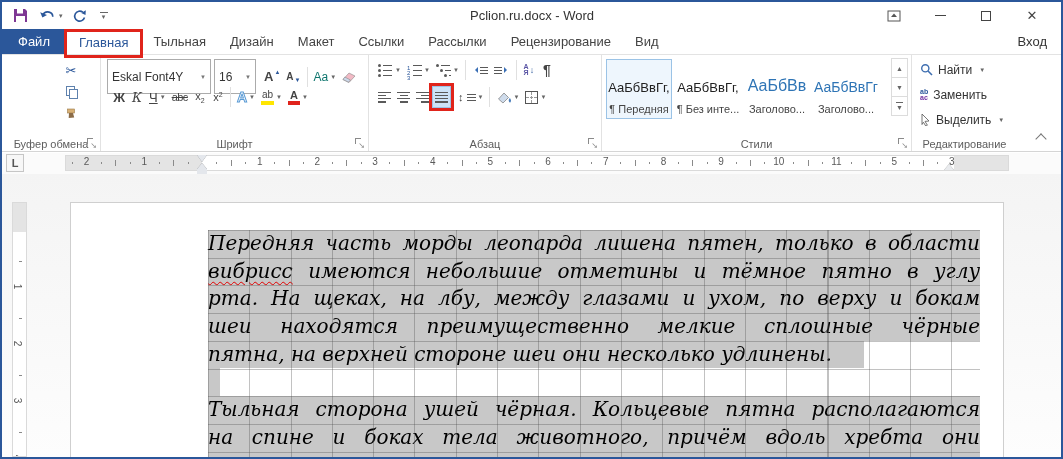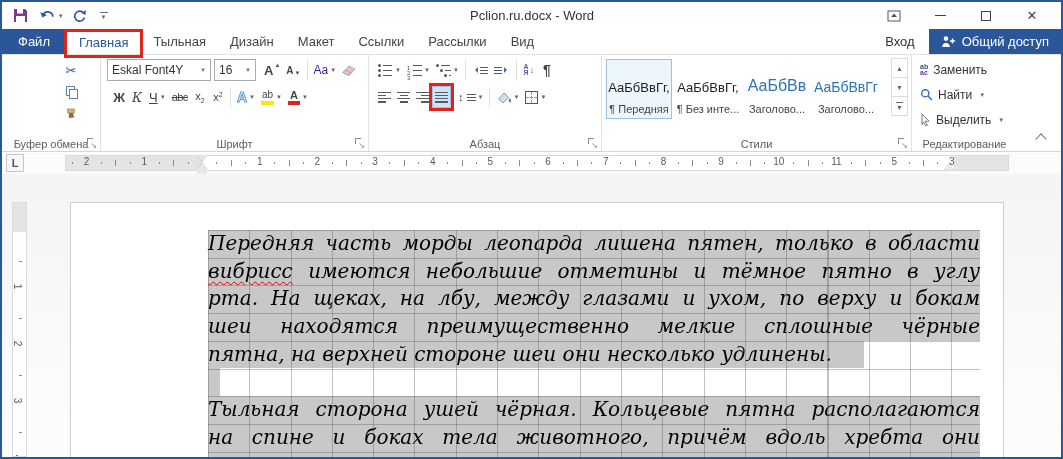--- a/index.html
+++ b/index.html
@@ -59,21 +59,21 @@
   .clipmini{position:absolute;left:60px;top:6px;display:flex;flex-direction:column;gap:4px;}
   .clipmini .rbtn{height:18px;}
   .cuticon{color:#2b579a;font-size:13px;}
   .copyicon{width:11px;height:12px;position:relative;display:inline-block;}
   .copyicon::before,.copyicon::after{content:"";position:absolute;width:7px;height:8px;border:1px solid #5e81ad;background:#fff;}
   .copyicon::before{left:0;top:0;}
   .copyicon::after{left:3px;top:3px;}
 
   
   .g-font{width:268px;}
-  .combo{height:22px;border:1px solid #ababab;background:#fff;display:flex;align-items:center;
+  .combo{height:35px;border:1px solid #ababab;background:#fff;display:flex;align-items:center;
          font-size:12px;color:#333;padding:0 4px;cursor:pointer;}
   .combo .cv{flex:1;white-space:nowrap;overflow:hidden;}
   .combo .caret{color:#777;}
   .bold-b{font-weight:bold;font-size:13px;color:#444;}
   .ital-b{font-style:italic;font-family:"DejaVu Serif",serif;font-size:13px;color:#444;}
   .und-b{text-decoration:underline;font-size:13px;color:#444;}
   .strike-b{text-decoration:line-through;font-size:11px;color:#444;letter-spacing:-.5px;}
   .subsup{font-size:11px;color:#444;}
   .subsup small{font-size:7px;}
   .subsup .lo{vertical-align:-3px;}
@@ -248,31 +248,24 @@
     <div class="tab file">Файл</div>
     <div class="tab active">
       <span>Главная</span>
       <span class="redbox"></span>
     </div>
     <div class="tab">Тыльная</div>
     <div class="tab">Дизайн</div>
     <div class="tab">Макет</div>
     <div class="tab">Ссылки</div>
     <div class="tab">Рассылки</div>
+    <div class="tab">Рецензирование</div>
     <div class="tab">Вид</div>
     <div class="trspacer"></div>
     <div class="signin">Вход</div>
-    <div class="share">
-      <svg width="15" height="13" viewBox="0 0 15 13">
-        <circle cx="5" cy="3.6" r="2.3" fill="#fff"></circle>
-        <path d="M1.2 12c0-2.4 1.7-3.9 3.8-3.9s3.8 1.5 3.8 3.9z" fill="#fff"></path>
-        <path d="M11.5 3.5v5M9 6h5" stroke="#fff" stroke-width="1.4"></path>
-      </svg>
-      <span>Общий доступ</span>
-    </div>
   </div>
 
   <div class="ribbon">
 
     <div class="group g-clip">
       <div class="clipmini">
         <span class="rbtn">
             <span class="cuticon">✂</span>
           </span>
         <span class="rbtn">
@@ -304,21 +297,21 @@
         <span class="rbtn">
             <span class="growA">А</span>
             <i style="font-style:normal;font-size:6px;color:#2b579a;margin:-10px 0 0 1px">▲</i>
           </span>
         <span class="rbtn">
             <span class="shrinkA">А</span>
             <i style="font-style:normal;font-size:6px;color:#2b579a;margin:6px 0 0 1px">▼</i>
           </span>
         <span class="vsep"></span>
         <span class="rbtn">
-            <span style="font-size:12px;color:#4c1d95">Aa</span>
+            <span style="font-size:12px;color:#0f766e">Aa</span>
             <span class="caret">▼</span>
           </span>
         <span class="rbtn">
           <svg width="14" height="12" viewBox="0 0 14 12">
             <path d="M1 8.5L7 2l6 3-6 6.5z" fill="#f2bac5" stroke="#888" stroke-width=".6"></path>
             <path d="M1 8.5l5.5 2.7 2-2.2-5.7-3z" fill="#ccd8ea" stroke="#888" stroke-width=".6"></path>
           </svg>
         </span>
       </div>
       <div class="row2" style="left:9px">
@@ -541,34 +534,34 @@
         <span class="more">
             <b>▼</b>
           </span>
       </div>
       <span class="glabel">Стили</span>
       <span class="lnch"></span>
     </div>
 
     <div class="group g-edit" style="border-right:none">
       <div class="erows">
-        <div class="erow">
-          <span class="repico">
-            <span class="t">ab</span>
-            <span class="b">ac</span>
-          </span>
-          <span>Заменить</span>
-        </div>
         <div class="erow">
           <svg width="13" height="13" viewBox="0 0 13 13">
             <circle cx="5.3" cy="5.3" r="3.6" fill="none" stroke="#3e6eb0" stroke-width="1.4"></circle>
             <path d="M8 8l4 4" stroke="#3e6eb0" stroke-width="1.6"></path>
           </svg>
           <span>Найти</span>
           <span class="caret">▼</span>
+        </div>
+        <div class="erow">
+          <span class="repico">
+            <span class="t">ab</span>
+            <span class="b">ac</span>
+          </span>
+          <span>Заменить</span>
         </div>
         <div class="erow">
           <svg width="11" height="13" viewBox="0 0 11 13">
             <path d="M2 1l7 7-4 .4 2.4 3.8-1.6.9-2.4-3.9L2 11.5z" fill="#fff" stroke="#666" stroke-width=".9"></path>
           </svg>
           <span>Выделить</span>
           <span class="caret">▼</span>
         </div>
       </div>
       <span class="glabel">Редактирование</span>

